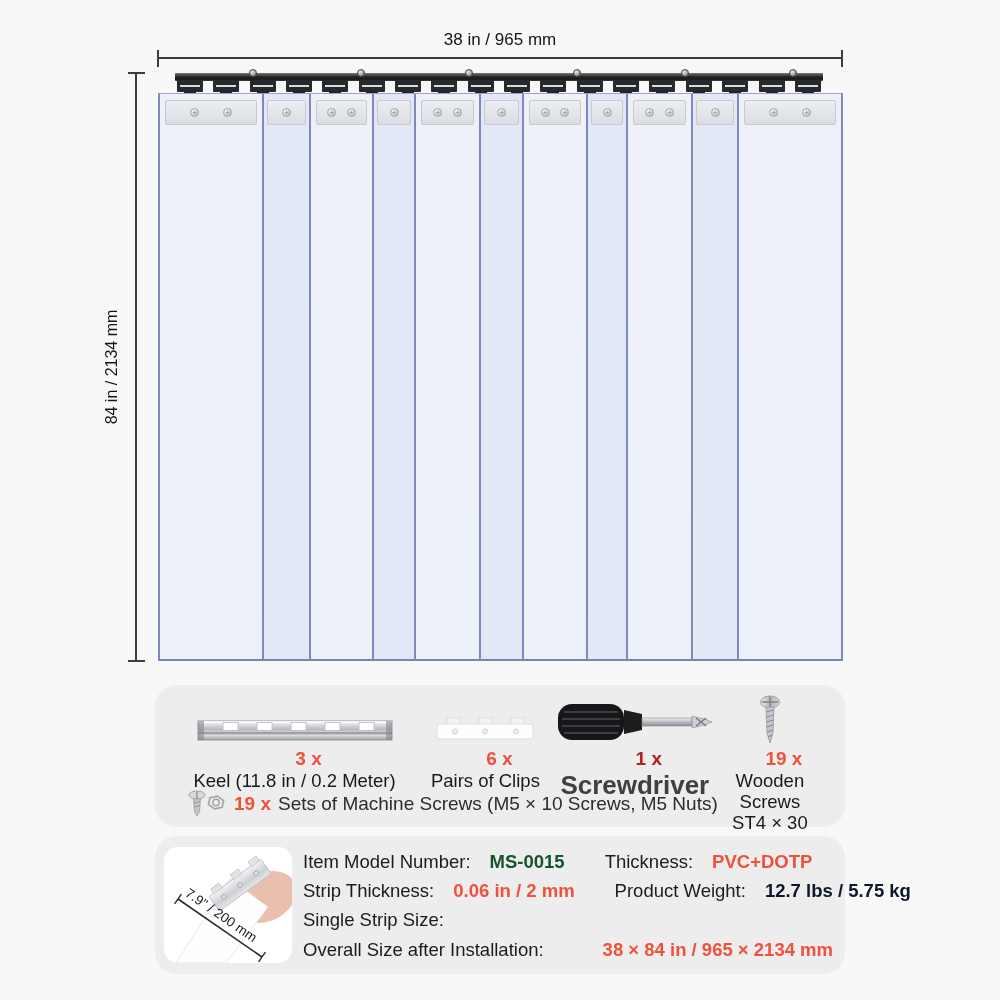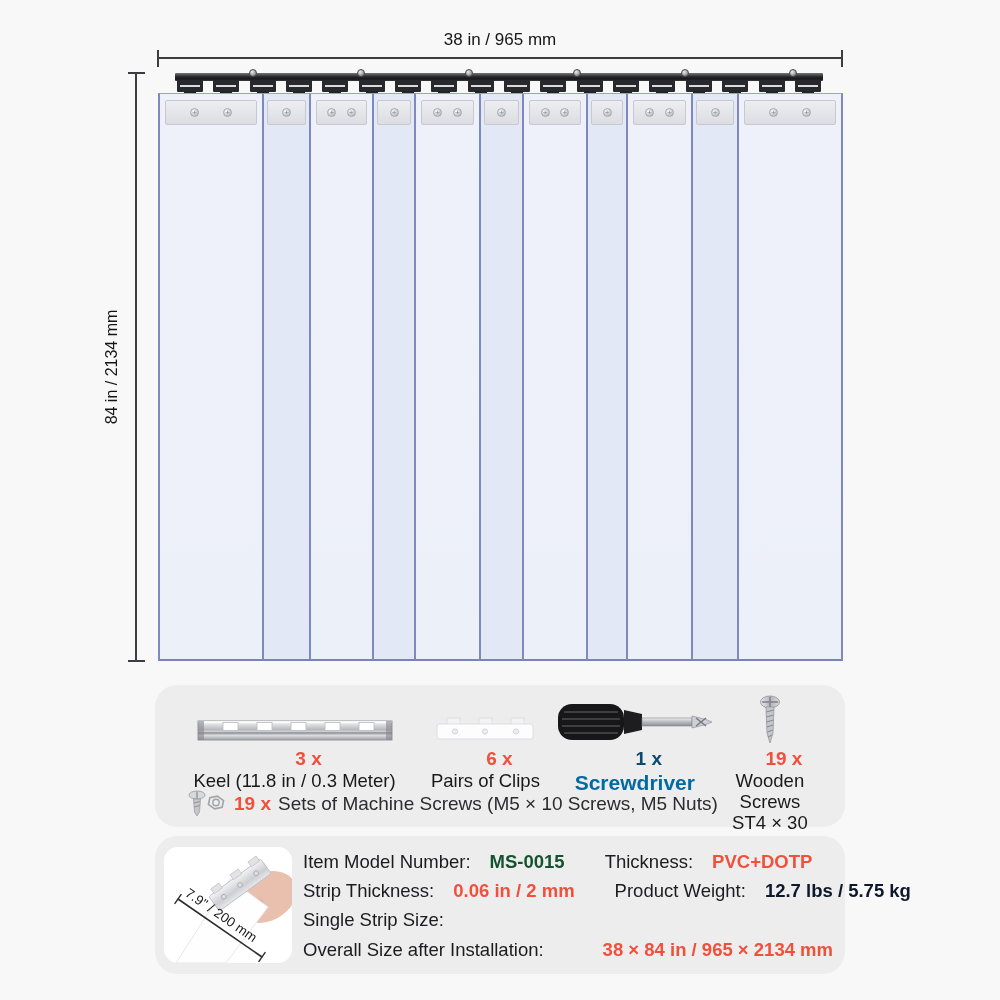--- a/index.html
+++ b/index.html
@@ -45,21 +45,21 @@
     font-size:8px;color:#85878e;line-height:1;}
 
   
   .parts-box{position:absolute;left:155px;top:685px;width:690px;height:142px;background:#ededee;border-radius:22px;}
   .parts-row{position:absolute;left:24px;right:14px;top:10px;display:flex;align-items:flex-start;}
   .part{display:flex;flex-direction:column;align-items:center;}
   .part.keel{width:242px;}.part.clips{width:158px;}.part.driver{width:148px;}.part.wood{width:128px;}
   .part-img{height:50px;display:flex;align-items:flex-end;justify-content:center;}
   .part-count{font-size:19px;font-weight:bold;margin-top:3px;margin-left:28px;}
   .part-label{font-size:18.5px;color:#191919;margin-top:1px;text-align:center;line-height:1.12;}
-  .part-label.big{font-size:21px;font-weight:700;color:#0369a1;}
+  .part-label.big{font-size:26px;font-weight:700;color:#404040;}
   .machine-row{position:absolute;left:32px;bottom:9px;display:flex;align-items:center;gap:7px;
     font-size:19px;color:#2c2c2e;}
   .machine-count{font-weight:bold;}
 
   .specs-box{position:absolute;left:155px;top:836px;width:690px;height:138px;background:#ededee;border-radius:22px;}
   .strip-photo{position:absolute;left:9px;top:11px;width:128px;height:116px;background:#ffffff;
     border-radius:14px;overflow:hidden;}
   .specs-rows{position:absolute;left:148px;top:11px;right:8px;}
   .spec-row{display:flex;gap:40px;height:29.3px;align-items:center;font-size:18.5px;white-space:nowrap;}
   .spec-pair{display:flex;align-items:baseline;gap:12px;}
@@ -194,21 +194,21 @@
                 <rect x="60" y="5.5" width="15" height="8"></rect>
               <rect x="94" y="5.5" width="15" height="8"></rect>
                 <rect x="128" y="5.5" width="15" height="8"></rect>
               <rect x="162" y="5.5" width="15" height="8"></rect>
             </g>
             <rect x="1" y="4" width="6" height="19" fill="#85868c" opacity="0.6"></rect>
             <rect x="189" y="4" width="6" height="19" fill="#85868c" opacity="0.6"></rect>
           </svg>
         </div>
         <div class="part-count accent" style="color: rgb(240, 80, 60);">3 x</div>
-        <div class="part-label">Keel (11.8 in / 0.3 Meter)</div>
+        <div class="part-label">Keel (11.8 in / 0.2 Meter)</div>
       </div>
 
       <div class="part clips">
         <div class="part-img">
           <svg width="100" height="30" viewBox="0 0 100 30">
             <g fill="#f3f3f5" stroke="#dddee2" stroke-width="1">
               <rect x="12" y="3" width="13" height="8"></rect>
                 <rect x="44" y="3" width="13" height="8"></rect>
               <rect x="76" y="3" width="13" height="8"></rect>
             </g>
@@ -241,21 +241,21 @@
               <line x1="6" y1="27" x2="64" y2="27"></line>
                 <line x1="8" y1="34" x2="62" y2="34"></line>
             </g>
             <polygon points="68,11 86,15 86,31 68,35" fill="#1d1d20"></polygon>
             <rect x="86" y="19" width="50" height="8" fill="url(#sg)" stroke="#84858b" stroke-width="0.6"></rect>
             <polygon points="136,17 150,20.5 156,23 150,25.5 136,29" fill="#cfd0d5" stroke="#84858b" stroke-width="0.6"></polygon>
             <line x1="140" y1="19" x2="150" y2="27" stroke="#77787e" stroke-width="1.4"></line>
             <line x1="140" y1="27" x2="150" y2="19" stroke="#77787e" stroke-width="1.4"></line>
           </svg>
         </div>
-        <div class="part-count accent" style="color: #0c4a6e;">1 x</div>
+        <div class="part-count accent" style="color: #b91c1c;">1 x</div>
         <div class="part-label big">Screwdriver</div>
       </div>
 
       <div class="part wood">
         <div class="part-img">
           <svg width="24" height="50" viewBox="0 0 24 50">
             <defs>
               <linearGradient id="wg" x1="0" y1="0" x2="1" y2="0">
                 <stop offset="0" stop-color="#e9e9ec"></stop>
                   <stop offset="0.5" stop-color="#b5b6bc"></stop>

